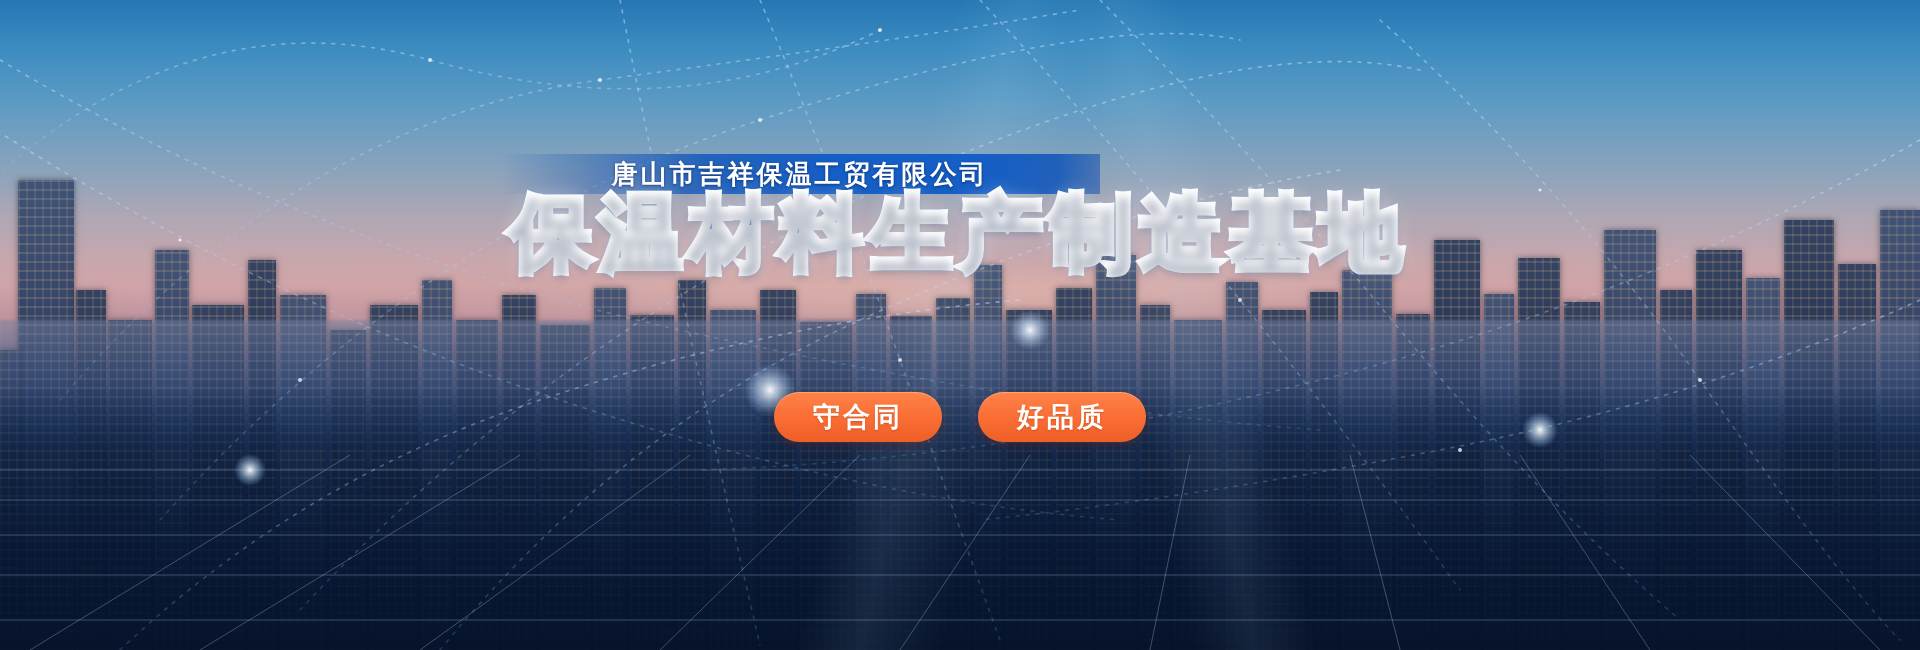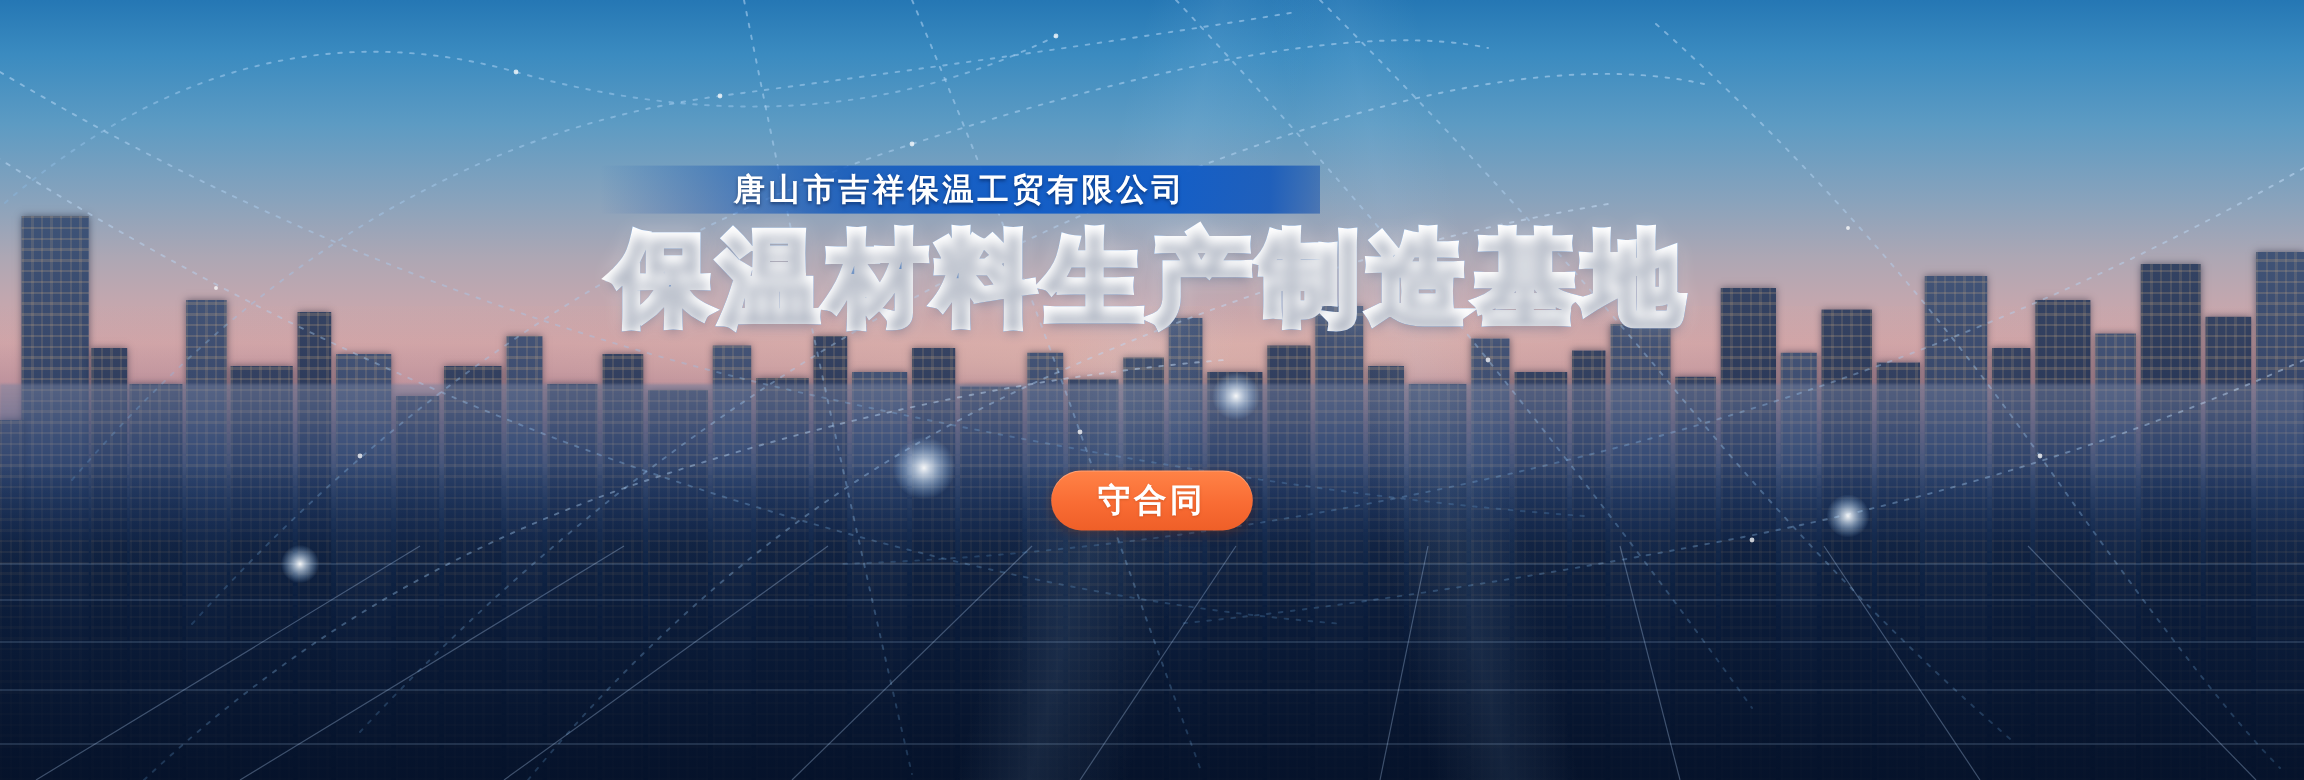--- a/index.html
+++ b/index.html
@@ -140,21 +140,21 @@
   .content {
     position: absolute;
     inset: 0;
     display: flex;
     flex-direction: column;
     align-items: center;
   }
 
   .company-bar {
     position: absolute;
-    top: 138px;
+    top: 154px;
     left: 500px;
     width: 600px;
     height: 40px;
     background: linear-gradient(90deg,
       rgba(20,80,170,0.0) 0%,
       rgba(20,84,175,0.35) 14%,
       rgba(18,88,187,0.85) 34%,
       rgba(17,92,198,0.97) 55%,
       rgba(17,92,198,0.97) 80%,
       rgba(18,86,186,0.88) 93%,
@@ -378,16 +378,19 @@
     </div>
 
     <div class="headline">
       <span class="inner">保温材料生产制造基地</span>
     </div>
 
     <div class="pills">
       <div class="pill">
         <span class="pill-label">守合同</span>
       </div>
+      <div class="pill">
+        <span class="pill-label">好品质</span>
+      </div>
     </div>
 
   </div>
 </div>
 
 </body></html>

